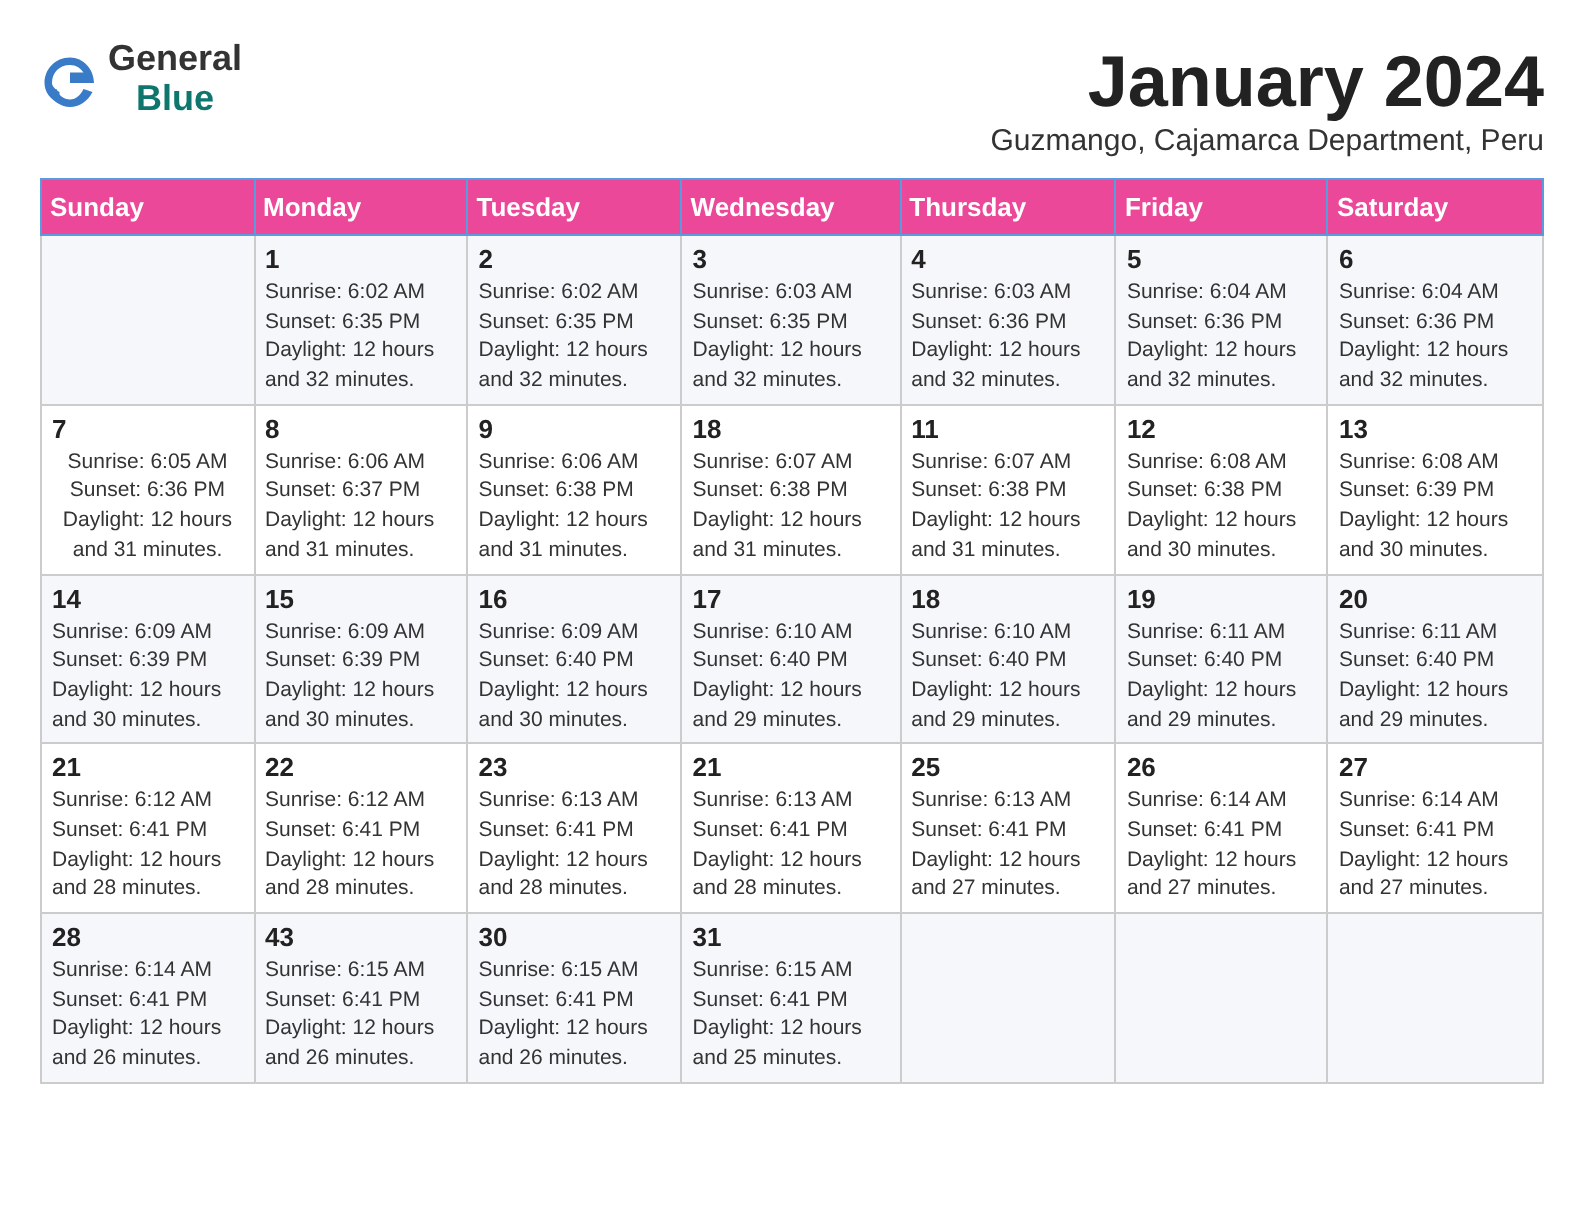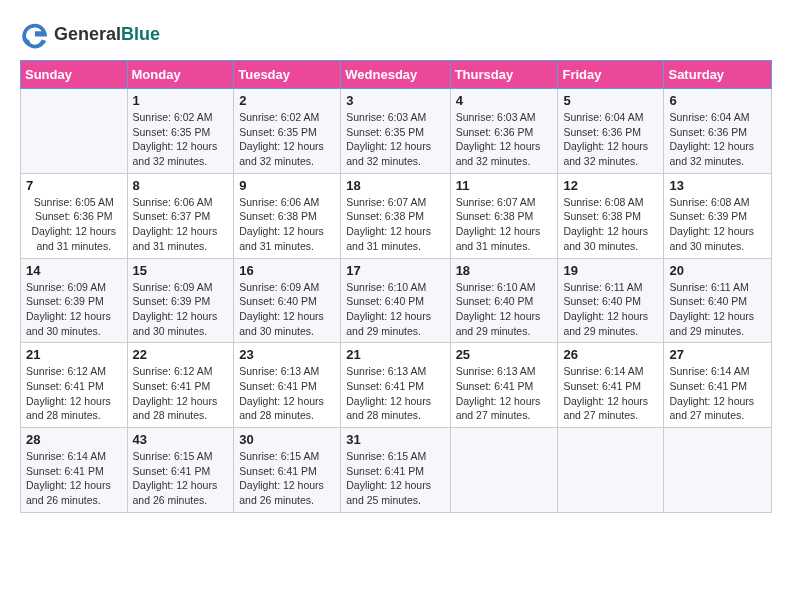--- a/index.html
+++ b/index.html
@@ -15,22 +15,23 @@
       justify-content: space-between;
       align-items: flex-start;
       margin-bottom: 10px;
     }
     .logo {
       display: flex;
       align-items: center;
     }
     .logo-text {
       display: flex;
-      flex-direction: row;
+      flex-direction: column;
       line-height: 1.1;
+      text-align: center;
     }
     .logo-general {
       font-size: 18px;
       font-weight: bold;
       color: #333;
     }
     .logo-blue {
       font-size: 18px;
       font-weight: bold;
       color: #0f766e;
@@ -101,20 +102,24 @@
 <div class="header">
   <div class="logo">
     <svg class="logo-icon" viewBox="0 0 40 40" xmlns="http://www.w3.org/2000/svg">
       <path d="M20 5 C10 5 3 13 3 22 C3 28 7 33 13 36 L13 28 C10 26 8 24 8 22 C8 15 13 10 20 10 C24 10 27 12 29 15 L20 15 L20 22 L36 22 C36 13 29 5 20 5Z" fill="#3a7bc8"></path>
       <path d="M29 26 C27 30 24 33 20 33 C16 33 12 30 11 26 L6 28 C9 34 14 38 20 38 C26 38 32 34 35 28Z" fill="#3a7bc8"></path>
     </svg>
     <div class="logo-text">
       <span class="logo-general">General</span>
       <span class="logo-blue">Blue</span>
     </div>
+  </div>
+  <div class="title-section">
+    <div class="month-title">January 2024</div>
+    <div class="location">Guzmango, Cajamarca Department, Peru</div>
   </div>
 </div>
 
 <table>
   <thead>
     <tr>
       <th>Sunday</th>
       <th>Monday</th>
       <th>Tuesday</th>
       <th>Wednesday</th>

